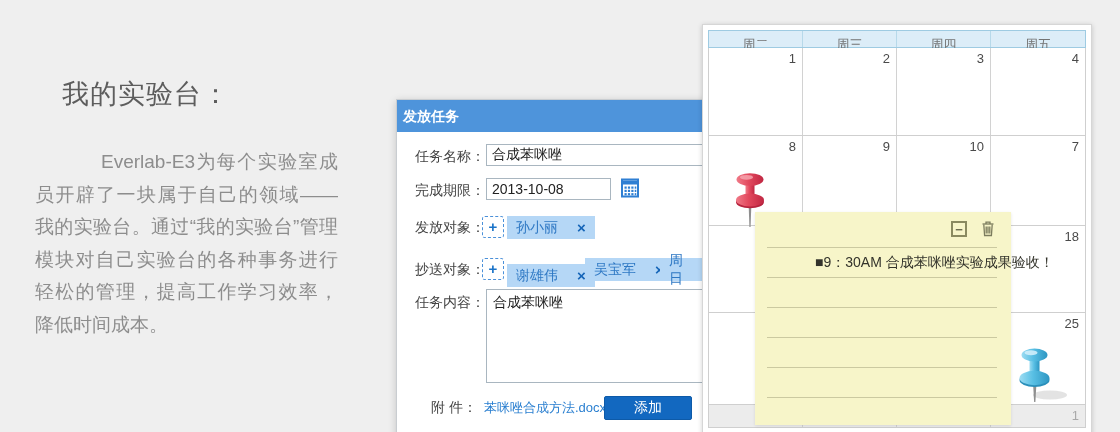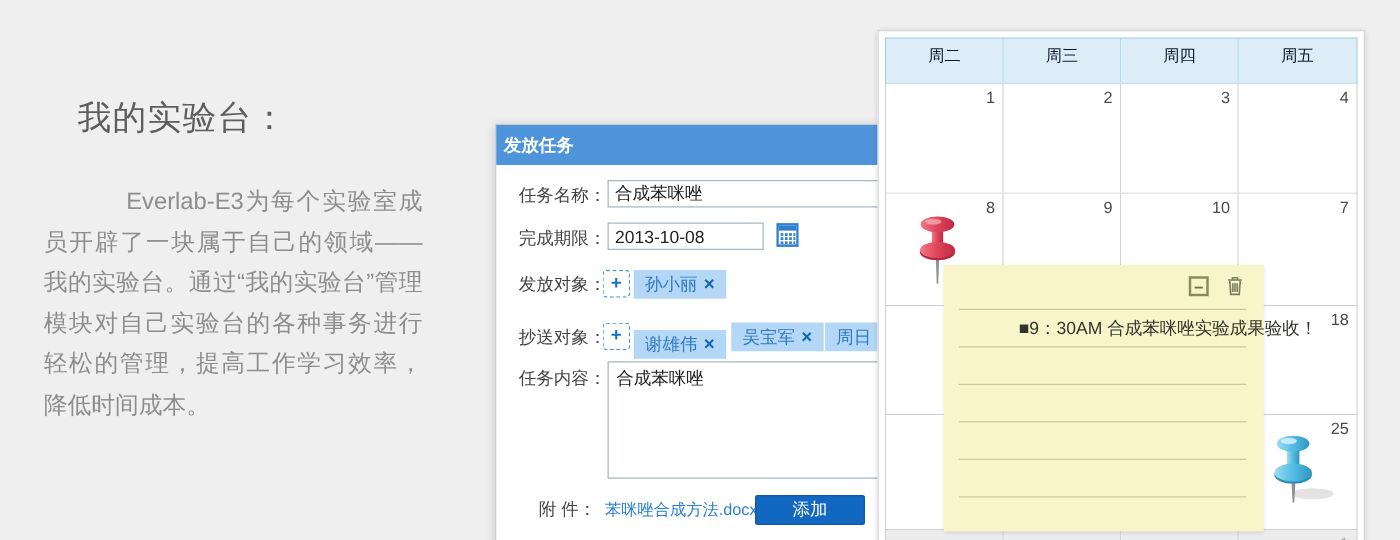--- a/index.html
+++ b/index.html
@@ -20,37 +20,37 @@
                    line-height:32px; padding-left:6px; }
   .form { position:relative; width:100%; height:calc(100% - 32px); }
   .flabel { position:absolute; left:18px; font-size:14px; color:#444; }
   .txt-input { position:absolute; left:89px; height:22px; border:1px solid #a9b6c0; background:#fff;
                font-family:inherit; font-size:14px; color:#222; padding:0 5px; }
   .cal-icon { position:absolute; left:224px; top:45px; width:18px; height:21px; }
   .add-btn { position:absolute; width:22px; height:22px; border:1px dashed #4a90d9; border-radius:3px;
              color:#1a73c8; font-size:15px; font-weight:bold; text-align:center; line-height:20px;
              background:#fff; cursor:pointer; }
   .tag { position:absolute; height:23px; background:#b5d7f6; color:#2e78c4; font-size:14px;
-         display:flex; align-items:center; padding:0 9px; gap:5px; }
+         display:flex; align-items:center; padding:0 9px; gap:19px; }
   .tag-x { color:#1565b8; font-weight:bold; font-size:15px; line-height:1; cursor:pointer; }
   .content-box { position:absolute; left:89px; top:157px; width:227px; height:94px;
                  border:1px solid #a9b6c0; background:#fff; font-family:inherit; font-size:14px;
                  color:#222; padding:4px 6px; resize:none; }
   .file-link { position:absolute; left:87px; top:267px; font-size:13px; color:#2a7fd0;
                text-decoration:none;text-align:right; }
   .add-file-btn { position:absolute; left:207px; top:264px; width:88px; height:24px;
                   background:#1268c0; border:1px solid #0d5aa8; border-radius:2px; color:#fff;
                   font-family:inherit; font-size:14px; cursor:pointer; }
 
   
   .cal-panel { position:absolute; left:702px; top:24px; width:390px; height:420px; background:#fff;
                border:1px solid #d6d6d6; box-shadow:0 1px 5px rgba(0,0,0,.18); padding:5px; z-index:10; }
   .cal-hrow { display:grid; grid-template-columns:repeat(4,1fr); border:1px solid #9ecbe2; }
-  .cal-hcell { background:#dcedf8; border-right:1px solid #b7d9ea; height:35px; line-height:27px;
-               text-align:center; font-size:13px; color:#0f172a; }
+  .cal-hcell { background:#dcedf8; border-right:1px solid #b7d9ea; height:16px; line-height:27px;
+               text-align:center; font-size:13px; color:#737373; }
   .cal-hcell:last-child { border-right:none; }
   .cal-brow { display:grid; grid-template-columns:repeat(4,1fr); border:1px solid #cfcfcf;
               border-top:none; }
   .cal-cell { border-right:1px solid #d2d2d2; background:#fff; }
   .cal-cell:last-child { border-right:none; }
   .r1 .cal-cell { height:87px; } .r2 .cal-cell { height:89px; } .r3 .cal-cell { height:86px; }
   .r4 .cal-cell { height:91px; } .r5 .cal-cell { height:22px; background:#ececec; }
   .date-num { display:block; text-align:right; padding:3px 6px 0 0; font-size:13px; color:#4a4a4a; }
   .r5 .date-num { color:#a9a9a9; }
 

